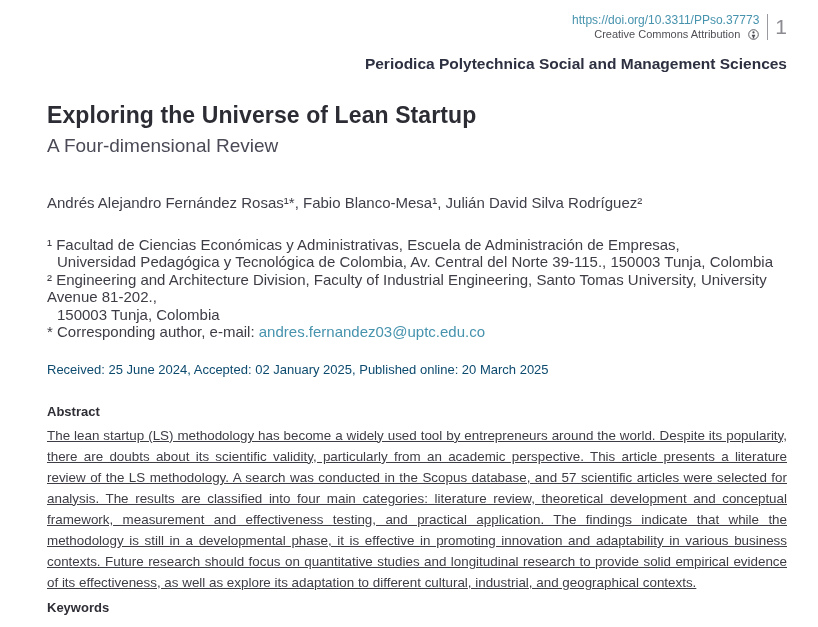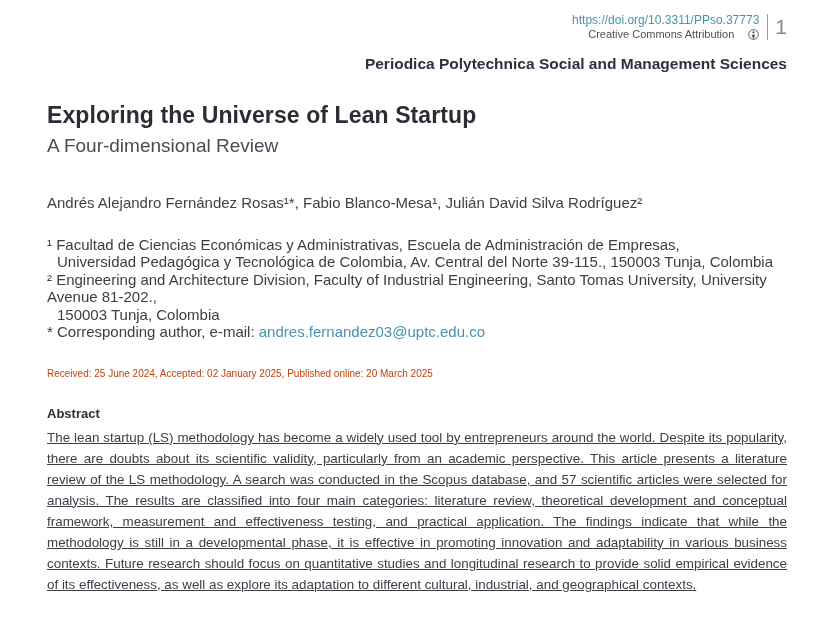--- a/index.html
+++ b/index.html
@@ -26,21 +26,21 @@
     color: #4793ae;
     text-decoration: none;
     display: block;
   }
   .license-line {
     font-size: 11px;
     color: #4f4f56;
     display: flex;
     justify-content: flex-end;
     align-items: center;
-    gap: 14px;
+    gap: 8px;
   }
   .cc-icon { display: inline-block; width: 11px; height: 11px; }
   .pagenum-divider {
     width: 0;
     height: 26px;
     border-left: 1.5px solid #9a9aa0;
     margin: 0 7px 0 8px;
   }
   .page-number {
     font-size: 21px;
@@ -79,23 +79,23 @@
   .affiliations {
     margin-top: 25px;
     font-size: 15px;
     line-height: 17.5px;
     color: #3d3d46;
   }
   .aff-line.indent { padding-left: 10px; }
   .email-link { color: #4793ae; text-decoration: none; }
   
   .dates {
-    margin-top: 27px;
-    font-size: 10px;
-    color: #c2410c;
+    margin-top: 21px;
+    font-size: 13px;
+    color: #0c4a6e;
   }
   
   .section-heading {
     margin-top: 27px;
     font-size: 13px;
     font-weight: bold;
     color: #2e2e36;
   }
   .abstract-text {
     margin-top: 6px;
@@ -149,14 +149,15 @@
     <div class="aff-line">
       <span>* Corresponding author, e-mail: </span><a href="#" class="email-link">andres.fernandez03@uptc.edu.co</a>
     </div>
   </div>
 
   <div class="dates">Received: 25 June 2024, Accepted: 02 January 2025, Published online: 20 March 2025</div>
 
   <div class="section-heading">Abstract</div>
   <p class="abstract-text">The lean startup (LS) methodology has become a widely used tool by entrepreneurs around the world. Despite its popularity, there are doubts about its scientific validity, particularly from an academic perspective. This article presents a literature review of the LS methodology. A search was conducted in the Scopus database, and 57 scientific articles were selected for analysis. The results are classified into four main categories: literature review, theoretical development and conceptual framework, measurement and effectiveness testing, and practical application. The findings indicate that while the methodology is still in a developmental phase, it is effective in promoting innovation and adaptability in various business contexts. Future research should focus on quantitative studies and longitudinal research to provide solid empirical evidence of its effectiveness, as well as explore its adaptation to different cultural, industrial, and geographical contexts.</p>
 
+  <div class="section-heading keywords-heading">Keywords</div>
 
 </div>
 
 </body></html>

